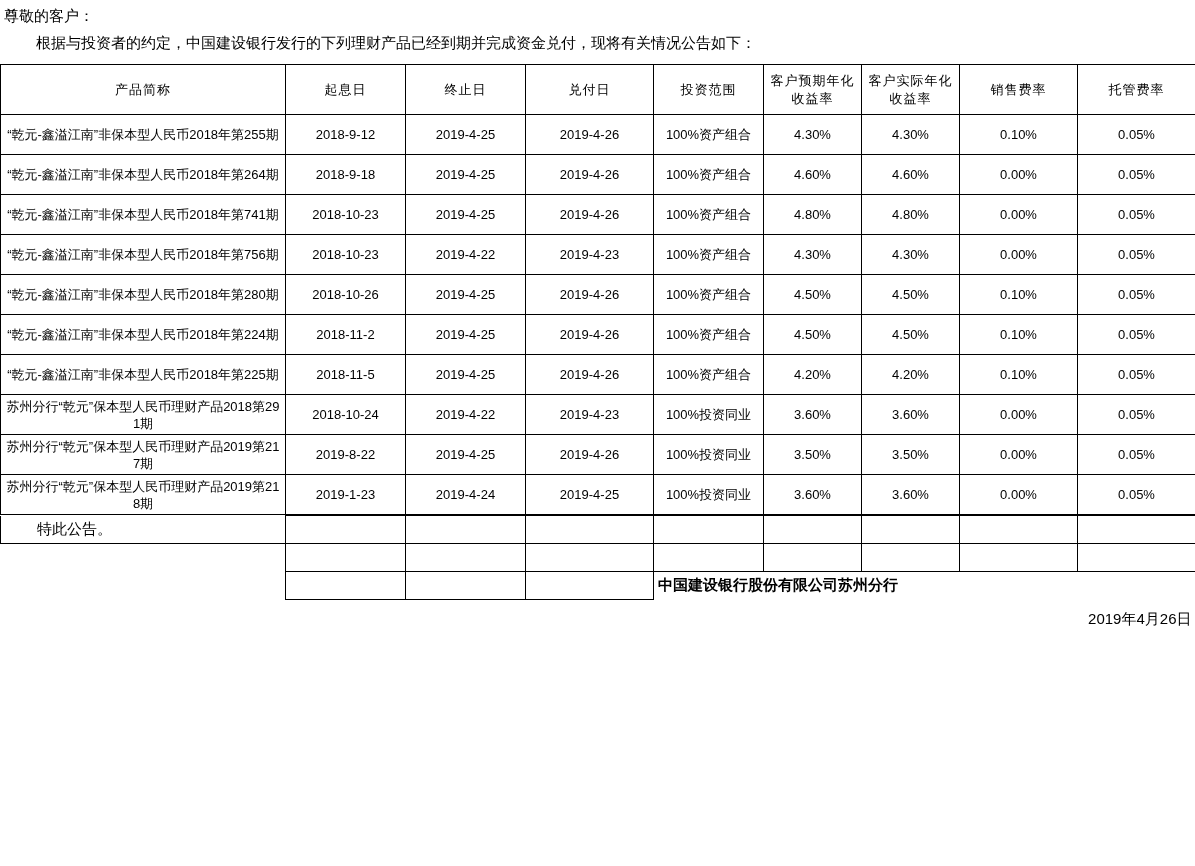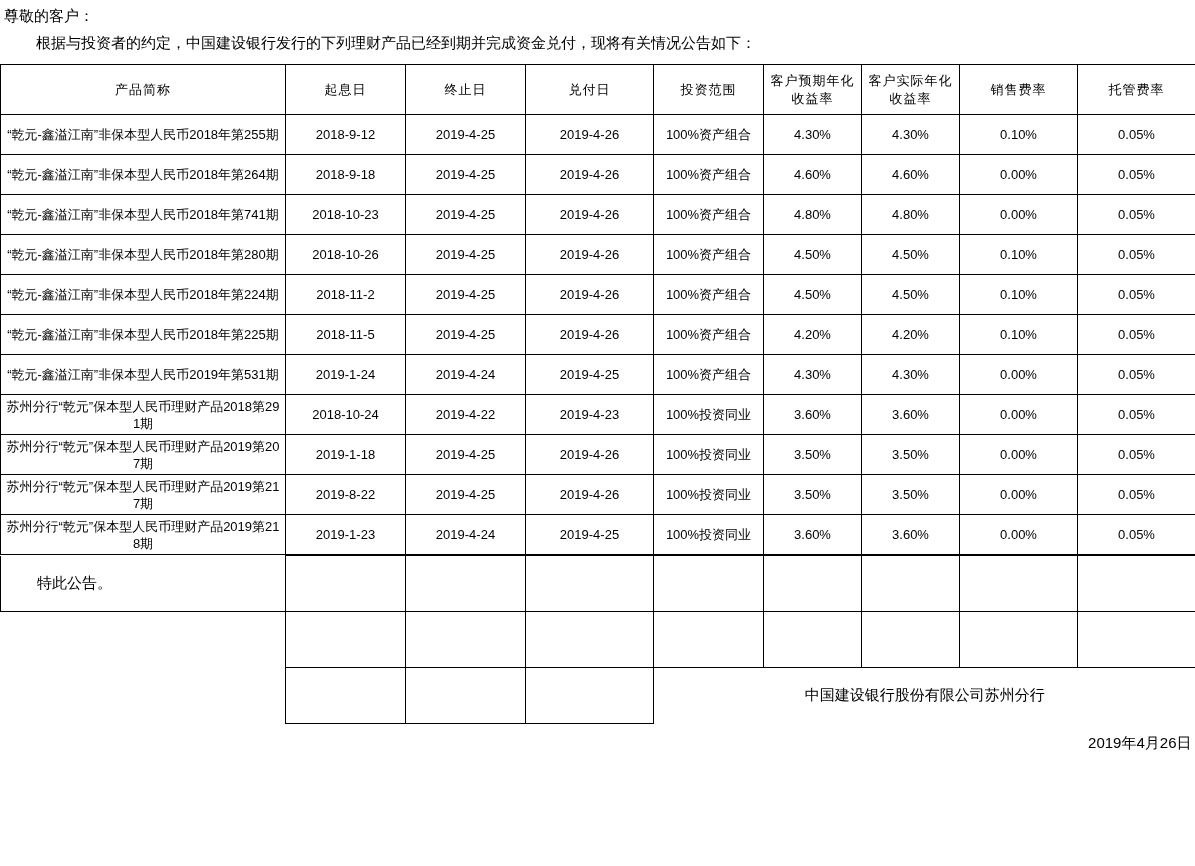--- a/index.html
+++ b/index.html
@@ -92,27 +92,28 @@
   }
   .footer-table td.noborder {
     border: none;
   }
   .notice-cell {
     text-indent: 32px;
     border-left: 1px solid #000 !important;
     border-right: 1px solid #000 !important;
   }
   .blank-row td {
-    height: 56px;
+    height: 28px;
   }
   .sign {
-    text-align: center;
+    text-align: left;
     padding-right: 14px;
     font-size: 15px;
     border: none !important;
+    font-weight: bold;
   }
   .date {
     text-align: right;
     padding-right: 8px;
     font-size: 15px;
     border: none !important;
   }
   .borders-only {
     border: 1px solid #000 !important;
   }
@@ -178,20 +179,31 @@
           <td class="center">2018-10-23</td>
           <td class="center">2019-4-25</td>
           <td class="center">2019-4-26</td>
           <td class="center">100%资产组合</td>
           <td class="center">4.80%</td>
           <td class="center">4.80%</td>
           <td class="center">0.00%</td>
           <td class="center">0.05%</td>
         </tr>
         <tr>
+          <td class="name">“乾元-鑫溢江南”非保本型人民币2018年第756期</td>
+          <td class="center">2018-10-23</td>
+          <td class="center">2019-4-22</td>
+          <td class="center">2019-4-23</td>
+          <td class="center">100%资产组合</td>
+          <td class="center">4.30%</td>
+          <td class="center">4.30%</td>
+          <td class="center">0.00%</td>
+          <td class="center">0.05%</td>
+        </tr>
+        <tr>
           <td class="name">“乾元-鑫溢江南”非保本型人民币2018年第280期</td>
           <td class="center">2018-10-26</td>
           <td class="center">2019-4-25</td>
           <td class="center">2019-4-26</td>
           <td class="center">100%资产组合</td>
           <td class="center">4.50%</td>
           <td class="center">4.50%</td>
           <td class="center">0.10%</td>
           <td class="center">0.05%</td>
         </tr>
@@ -208,52 +220,30 @@
         </tr>
         <tr>
           <td class="name">“乾元-鑫溢江南”非保本型人民币2018年第225期</td>
           <td class="center">2018-11-5</td>
           <td class="center">2019-4-25</td>
           <td class="center">2019-4-26</td>
           <td class="center">100%资产组合</td>
           <td class="center">4.20%</td>
           <td class="center">4.20%</td>
           <td class="center">0.10%</td>
-          <td class="center">0.05%</td>
-        </tr>
-        <tr>
-          <td class="name">“乾元-鑫溢江南”非保本型人民币2019年第531期</td>
-          <td class="center">2019-1-24</td>
-          <td class="center">2019-4-24</td>
-          <td class="center">2019-4-25</td>
-          <td class="center">100%资产组合</td>
-          <td class="center">4.30%</td>
-          <td class="center">4.30%</td>
-          <td class="center">0.00%</td>
           <td class="center">0.05%</td>
         </tr>
         <tr>
           <td class="name">苏州分行“乾元”保本型人民币理财产品2018第291期</td>
           <td class="center">2018-10-24</td>
           <td class="center">2019-4-22</td>
           <td class="center">2019-4-23</td>
           <td class="center">100%投资同业</td>
           <td class="center">3.60%</td>
           <td class="center">3.60%</td>
-          <td class="center">0.00%</td>
-          <td class="center">0.05%</td>
-        </tr>
-        <tr>
-          <td class="name">苏州分行“乾元”保本型人民币理财产品2019第207期</td>
-          <td class="center">2019-1-18</td>
-          <td class="center">2019-4-25</td>
-          <td class="center">2019-4-26</td>
-          <td class="center">100%投资同业</td>
-          <td class="center">3.50%</td>
-          <td class="center">3.50%</td>
           <td class="center">0.00%</td>
           <td class="center">0.05%</td>
         </tr>
         <tr>
           <td class="name">苏州分行“乾元”保本型人民币理财产品2019第217期</td>
           <td class="center">2019-8-22</td>
           <td class="center">2019-4-25</td>
           <td class="center">2019-4-26</td>
           <td class="center">100%投资同业</td>
           <td class="center">3.50%</td>

